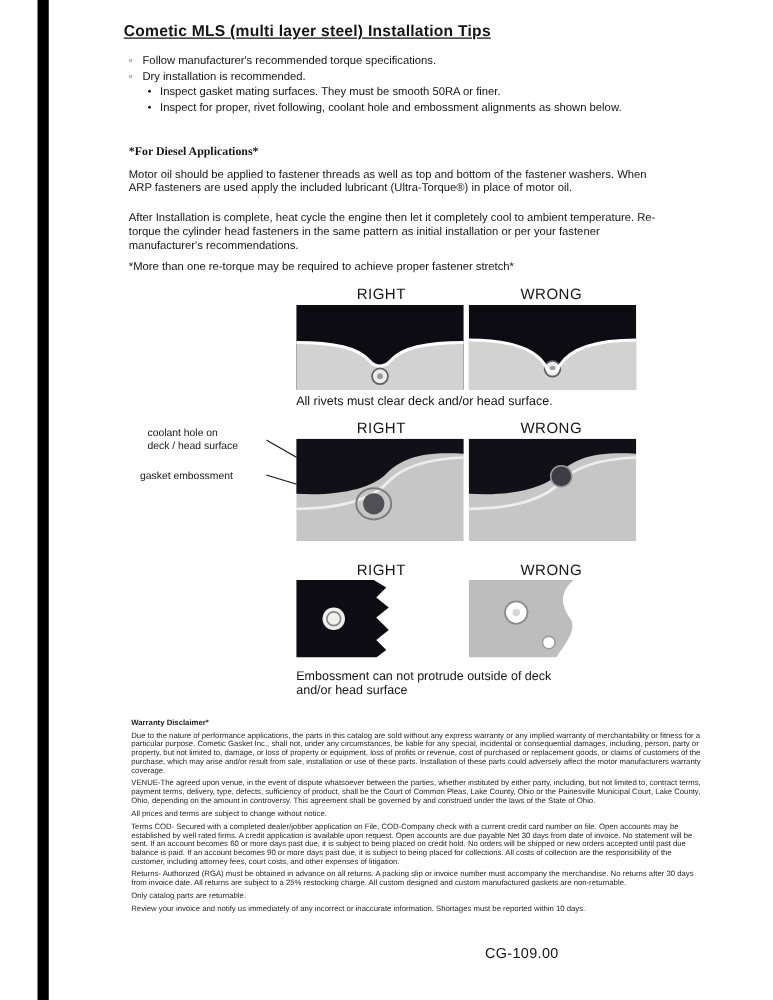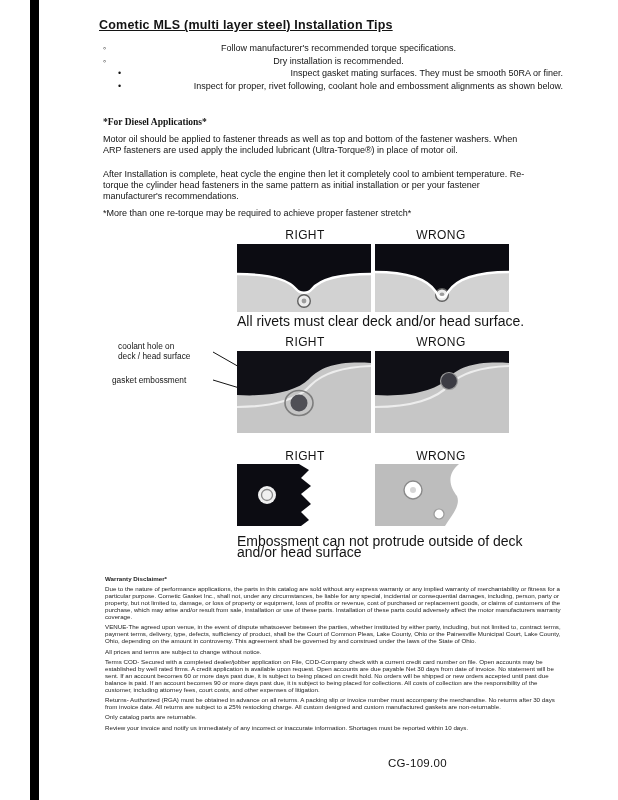--- a/index.html
+++ b/index.html
@@ -15,39 +15,39 @@
   .scan-bar { left:30px; top:0; width:9px; height:800px; background:#000; }
 
   .title {
     left:99px; top:18px;
     font-size:12.5px; font-weight:bold;
     text-decoration:underline;
     letter-spacing:0.2px;
   }
 
   .bullets { left:103px; top:42px; width:460px; font-size:9px; }
-  .bullet-line { line-height:12.5px; padding-left:11px; position:relative;text-align:center; }
+  .bullet-line { line-height:12.5px; padding-left:11px; position:relative; }
   .bullet-line::before { content:"\25E6"; position:absolute; left:0; top:0; font-size:9px; }
-  .sub-bullet-line { line-height:12.5px; margin-left:14px; padding-left:11px; position:relative;text-align:right; }
+  .sub-bullet-line { line-height:12.5px; margin-left:14px; padding-left:11px; position:relative; }
   .sub-bullet-line::before { content:"\2022"; position:absolute; left:1px; top:0; font-size:9px; }
 
   .diesel-heading { left:103px; top:117px; font-size:9.5px; font-weight:bold;font-family:Liberation Serif, serif; }
   .body-para { left:103px; width:422px; font-size:9px; line-height:11.2px; }
   .para1 { top:134px; }
   .para2 { top:169px; }
   .note { left:103px; top:208px; font-size:9px; }
 
   .labels-row { left:237px; width:272px; display:flex; font-size:12px; letter-spacing:0.4px;justify-content:flex-end; }
   .labels-row div { flex:1; text-align:center; }
   .labels-1 { top:228px; }
   .labels-2 { top:335px; }
   .labels-3 { top:449px; }
 
   .panel { position:absolute; display:block; }
-  .caption { font-size:14px; line-height:11px; white-space:pre-line; }
+  .caption { font-size:10px; line-height:11px; white-space:pre-line; }
   .cap-1 { left:237px; top:316px; }
   .cap-2 { left:237px; top:437px; }
   .cap-3 { left:237px; top:536px; }
 
   .annot { font-size:8.3px; line-height:10px; text-align:left; white-space:pre-line; }
   .annot-coolant { left:118px; top:341px; width:94px; }
   .annot-gasket { left:112px; top:375px; width:100px; }
   .annot-lines { left:213px; top:348px; }
 
   .legal { left:105px; top:576px; width:456px; font-size:6.2px; line-height:6.9px; color:#1c1c1c; }

